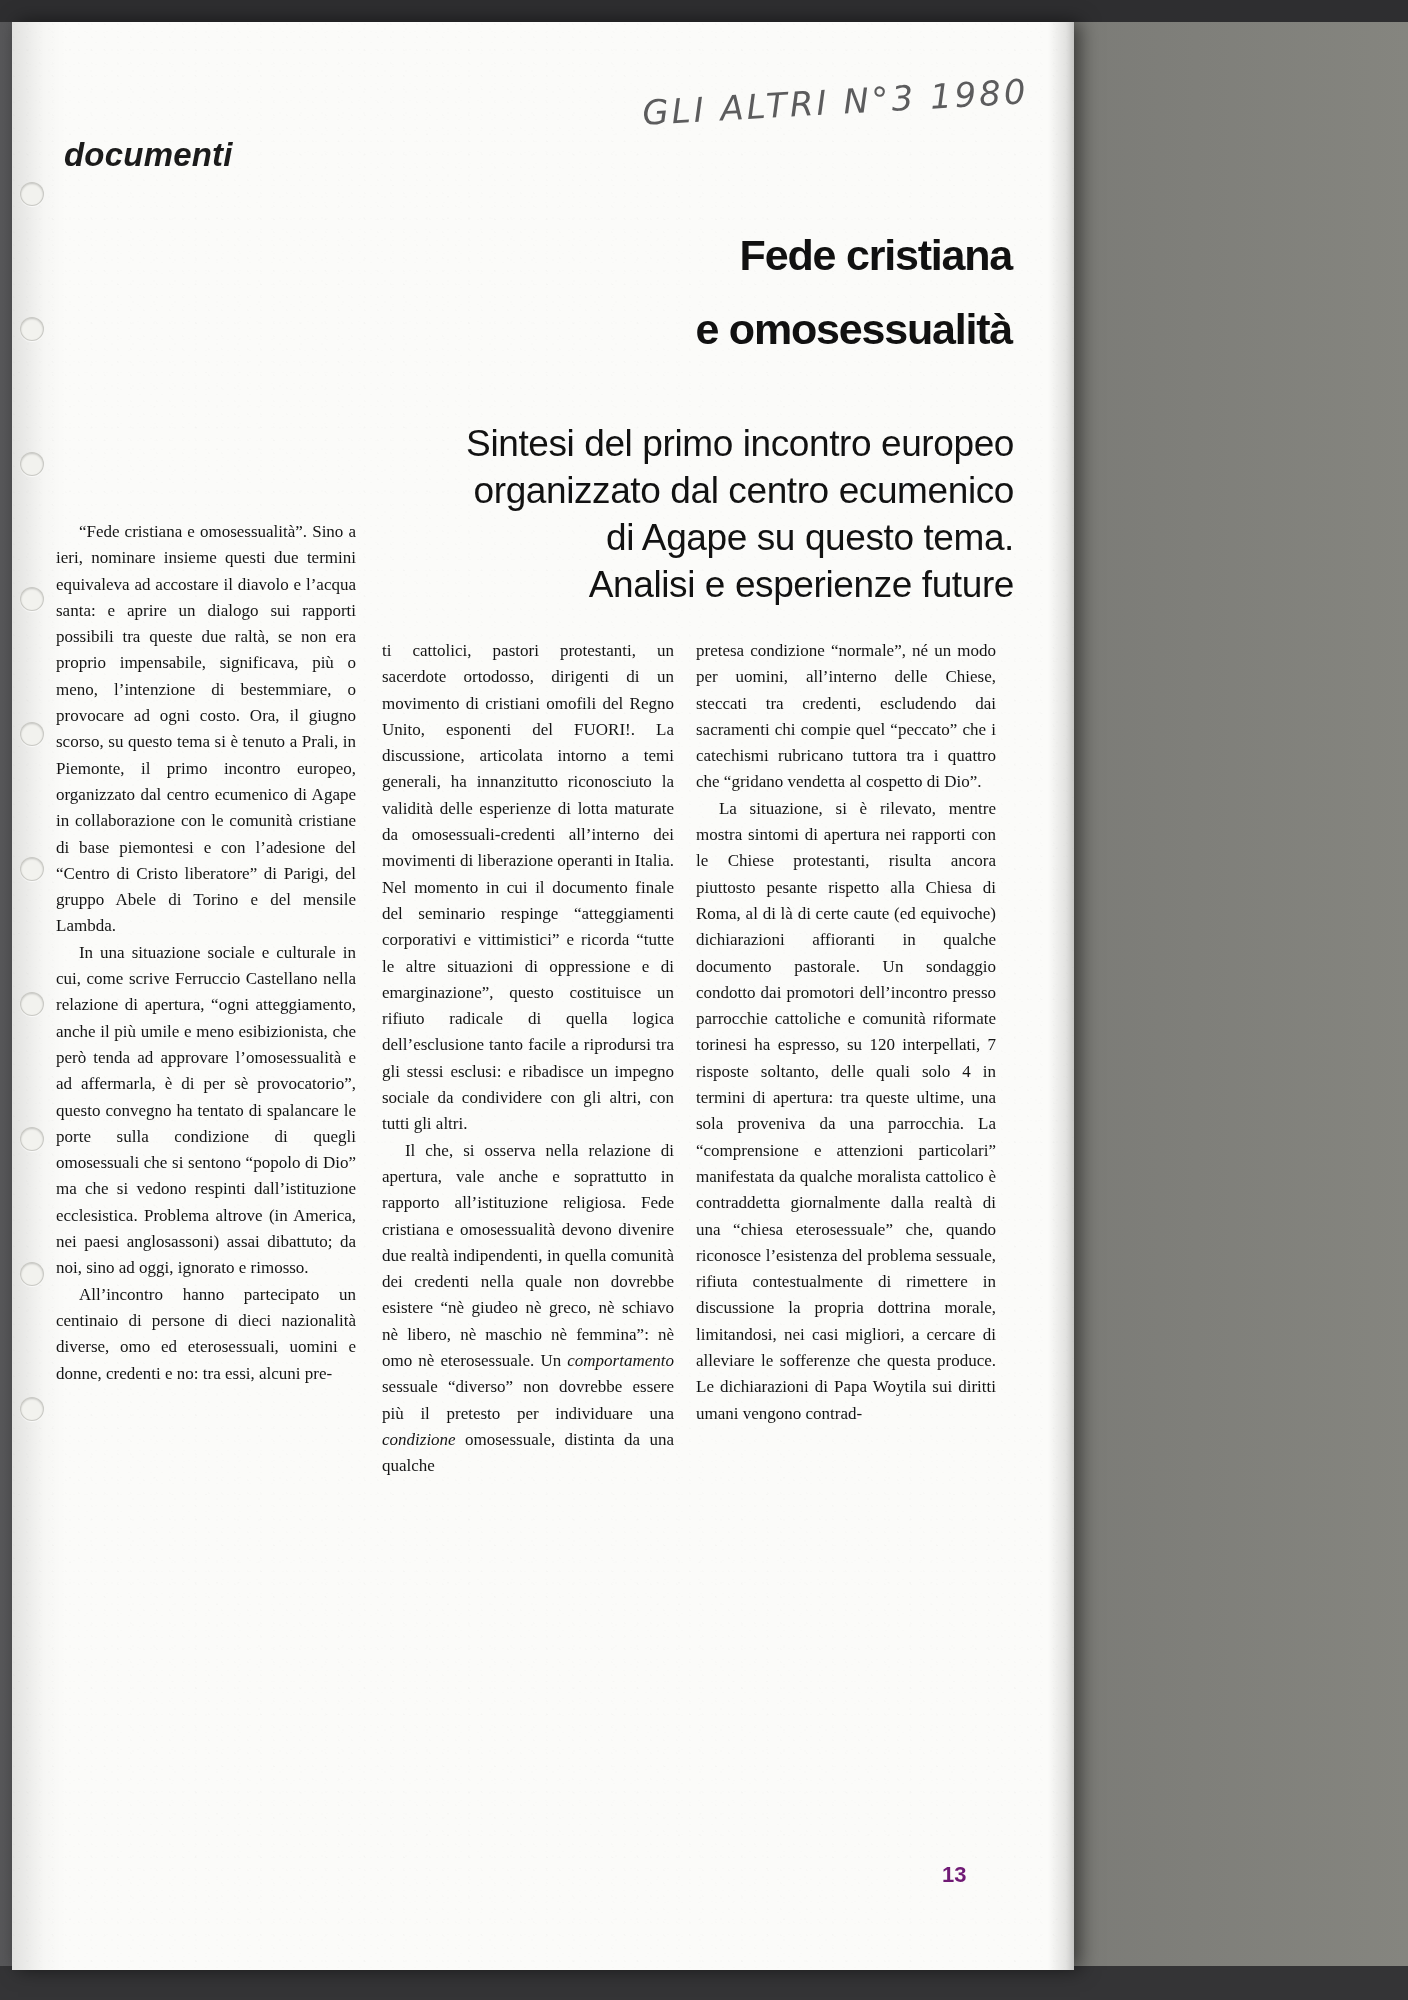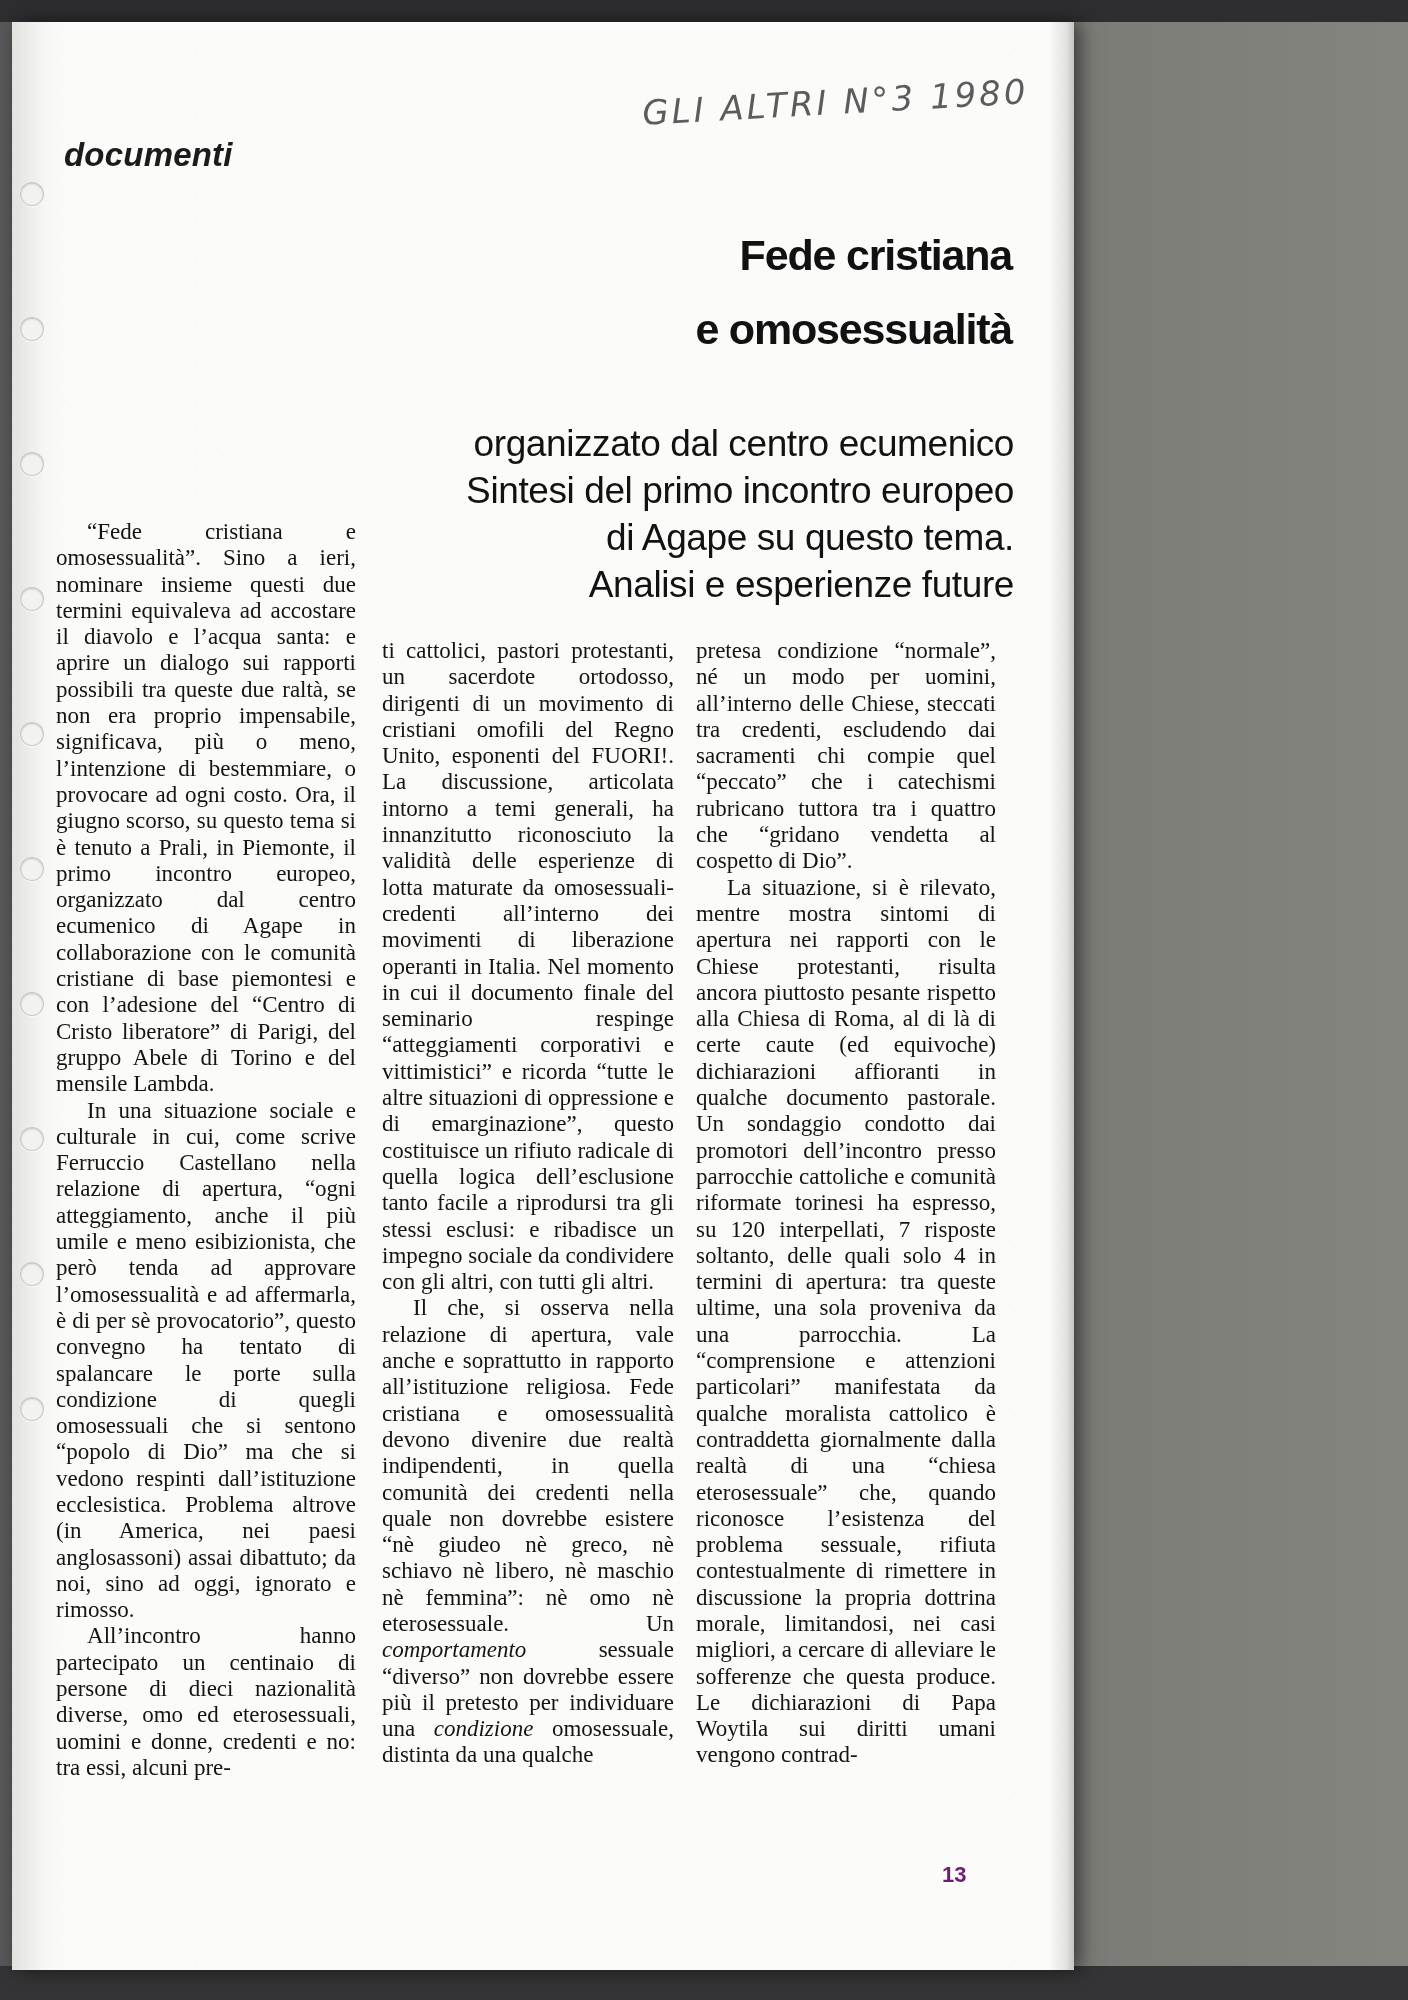--- a/index.html
+++ b/index.html
@@ -149,21 +149,21 @@
     line-height: 47px;
     letter-spacing: -.4px;
     color: #121212;
   }
   .deck span { display: block; }
 
   
   .col {
     position: absolute;
     font-family: "Liberation Serif", serif;
-    font-size: 23px;
+    font-size: 17px;
     line-height: 26.3px;
     color: #141414;
     text-align: justify;
     text-justify: inter-word;
     hyphens: manual;
   }
   .col p {
     margin: 0;
     text-indent: 1.35em;
   }
@@ -213,22 +213,22 @@
     <div class="handwriting">GLI ALTRI N°3 1980</div>
 
     <div class="kicker">documenti</div>
 
     <div class="headline">
       <span class="l1">Fede cristiana</span>
       <span class="l2">e omosessualità</span>
     </div>
 
     <div class="deck">
+      <span>Sintesi del primo incontro europeo</span>
       <span>organizzato dal centro ecumenico</span>
-      <span>Sintesi del primo incontro europeo</span>
       <span>di Agape su questo tema.</span>
       <span>Analisi e esperienze future</span>
     </div>
 
     <div class="col" id="col1">
       <p class="first">“Fede cristiana e omosessualità”. Sino a ieri, nominare insieme questi due termini equivaleva ad accostare il diavolo e l’acqua santa: e aprire un dialogo sui rapporti possibili tra queste due raltà, se non era proprio impensabile, significava, più o meno, l’intenzione di bestemmiare, o provocare ad ogni costo. Ora, il giugno scorso, su questo tema si è tenuto a Prali, in Piemonte, il primo incontro europeo, organizzato dal centro ecumenico di Agape in collaborazione con le comunità cristiane di base piemontesi e con l’adesione del “Centro di Cristo liberatore” di Parigi, del gruppo Abele di Torino e del mensile Lambda.</p>
       <p>In una situazione sociale e culturale in cui, come scrive Ferruccio Castellano nella relazione di apertura, “ogni atteggiamento, anche il più umile e meno esibizionista, che però tenda ad approvare l’omosessualità e ad affermarla, è di per sè provocatorio”, questo convegno ha tentato di spalancare le porte sulla condizione di quegli omosessuali che si sentono “popolo di Dio” ma che si vedono respinti dall’istituzione ecclesistica. Problema altrove (in America, nei paesi anglosassoni) assai dibattuto; da noi, sino ad oggi, ignorato e rimosso.</p>
       <p>All’incontro hanno partecipato un centinaio di persone di dieci nazionalità diverse, omo ed eterosessuali, uomini e donne, credenti e no: tra essi, alcuni pre-</p>
     </div>
 

